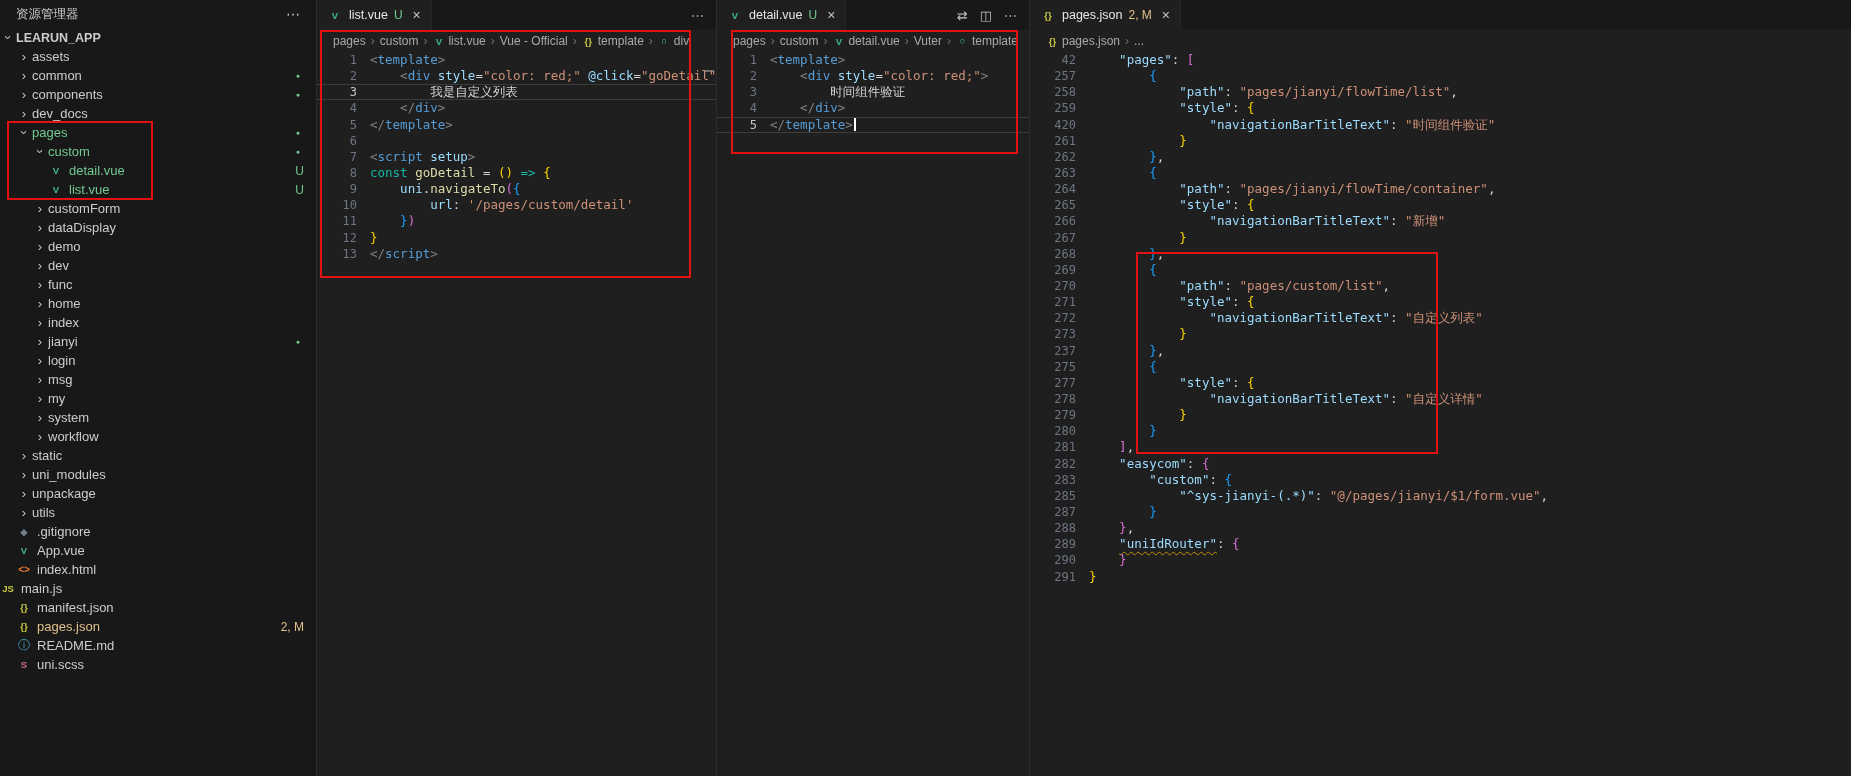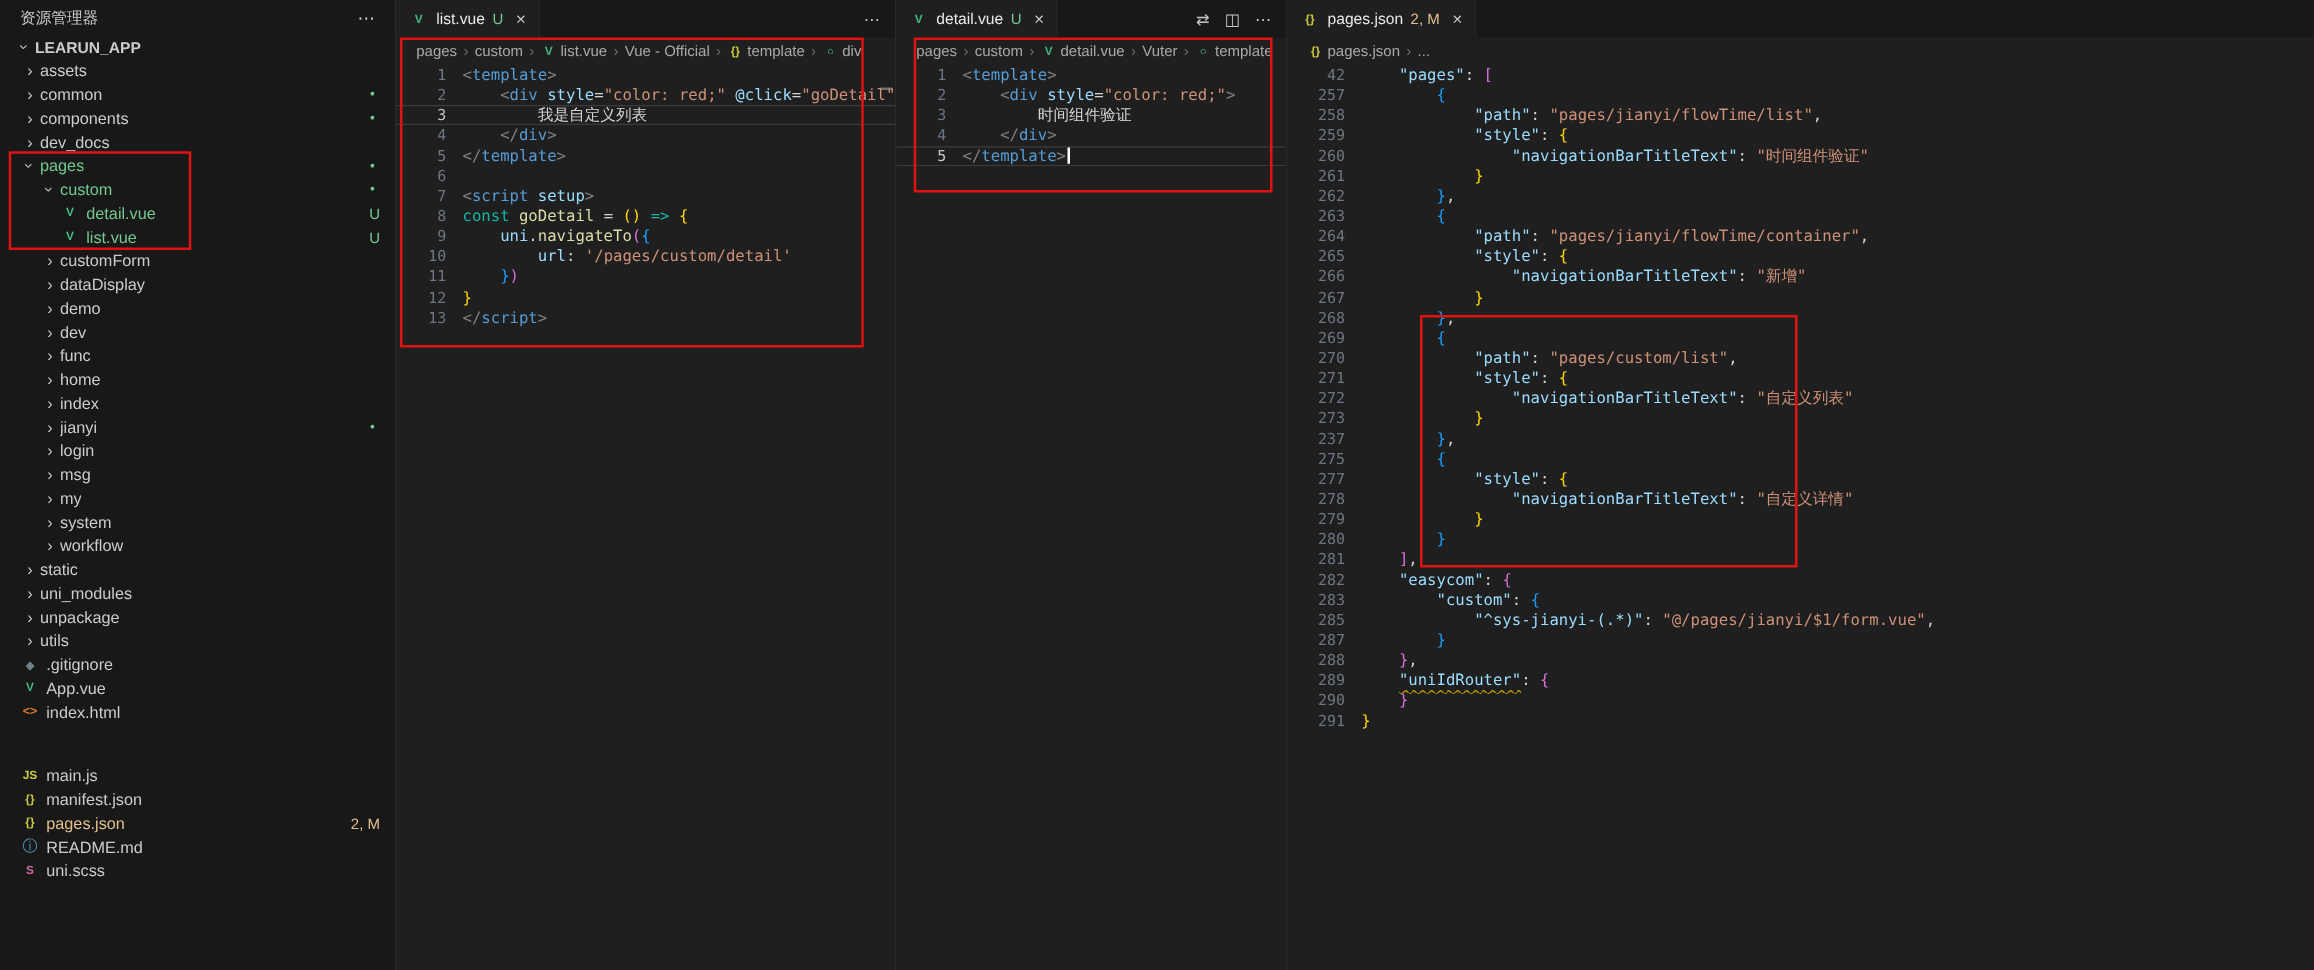--- a/index.html
+++ b/index.html
@@ -77,21 +77,21 @@
 </head>
 <body>
 
 <div class="app">
 
   <aside class="sidebar">
     <div class="sb-header">
       <span>资源管理器</span>
       <span class="sb-more">⋯</span>
     </div>
-    <div class="row rootrow" style="padding-left:12px">
+    <div class="row rootrow" style="padding-left:0">
       <span class="chev exp">›</span>
       <span class="nm">LEARUN_APP</span>
     </div>
     <div id="explorer-list">
         <div class="row" style="padding-left: 16px;">
           <span class="chev">›</span>
           <span class="nm">assets</span>
           <span class="sp"></span>
         </div>
         <div class="row" style="padding-left: 16px;">
@@ -229,21 +229,21 @@
         <div class="row" style="padding-left: 16px;">
           <span class="fico ic-vue">V</span>
           <span class="nm">App.vue</span>
           <span class="sp"></span>
         </div>
         <div class="row" style="padding-left: 16px;">
           <span class="fico ic-html">&lt;&gt;</span>
           <span class="nm">index.html</span>
           <span class="sp"></span>
         </div>
-        <div class="row" style="padding-left: 16px; margin-top: 32px;">
+        <div class="row" style="">
           <span class="fico ic-js">JS</span>
           <span class="nm">main.js</span>
           <span class="sp"></span>
         </div>
         <div class="row" style="padding-left: 16px;">
           <span class="fico ic-json">{}</span>
           <span class="nm">manifest.json</span>
           <span class="sp"></span>
         </div>
         <div class="row" style="padding-left: 16px;">
@@ -386,21 +386,21 @@
           <span class="bc-sep">›</span>
           <span class="bc-item">
             <span>...</span>
           </span>
         </div>
         <div class="code">
           <div class="cl"><span class="ln">42</span><span class="lt"><span class="pl">    </span><span class="key">"pages"</span><span class="pl">: </span><span class="b2">[</span></span></div>
           <div class="cl"><span class="ln">257</span><span class="lt"><span class="pl">        </span><span class="b3">{</span></span></div>
           <div class="cl"><span class="ln">258</span><span class="lt"><span class="pl">            </span><span class="key">"path"</span><span class="pl">: </span><span class="str">"pages/jianyi/flowTime/list"</span><span class="pl">,</span></span></div>
           <div class="cl"><span class="ln">259</span><span class="lt"><span class="pl">            </span><span class="key">"style"</span><span class="pl">: </span><span class="b1">{</span></span></div>
-          <div class="cl"><span class="ln">260</span><span class="lt"><span class="pl">                </span><span class="key">"navigationBarTitleText"</span><span class="pl">: </span><span class="str">"时间组件验证"</span></span></div>
+          <div class="cl"><span class="ln">420</span><span class="lt"><span class="pl">                </span><span class="key">"navigationBarTitleText"</span><span class="pl">: </span><span class="str">"时间组件验证"</span></span></div>
           <div class="cl"><span class="ln">261</span><span class="lt"><span class="pl">            </span><span class="b1">}</span></span></div>
           <div class="cl"><span class="ln">262</span><span class="lt"><span class="pl">        </span><span class="b3">}</span><span class="pl">,</span></span></div>
           <div class="cl"><span class="ln">263</span><span class="lt"><span class="pl">        </span><span class="b3">{</span></span></div>
           <div class="cl"><span class="ln">264</span><span class="lt"><span class="pl">            </span><span class="key">"path"</span><span class="pl">: </span><span class="str">"pages/jianyi/flowTime/container"</span><span class="pl">,</span></span></div>
           <div class="cl"><span class="ln">265</span><span class="lt"><span class="pl">            </span><span class="key">"style"</span><span class="pl">: </span><span class="b1">{</span></span></div>
           <div class="cl"><span class="ln">266</span><span class="lt"><span class="pl">                </span><span class="key">"navigationBarTitleText"</span><span class="pl">: </span><span class="str">"新增"</span></span></div>
           <div class="cl"><span class="ln">267</span><span class="lt"><span class="pl">            </span><span class="b1">}</span></span></div>
           <div class="cl"><span class="ln">268</span><span class="lt"><span class="pl">        </span><span class="b3">}</span><span class="pl">,</span></span></div>
           <div class="cl"><span class="ln">269</span><span class="lt"><span class="pl">        </span><span class="b3">{</span></span></div>
           <div class="cl"><span class="ln">270</span><span class="lt"><span class="pl">            </span><span class="key">"path"</span><span class="pl">: </span><span class="str">"pages/custom/list"</span><span class="pl">,</span></span></div>

